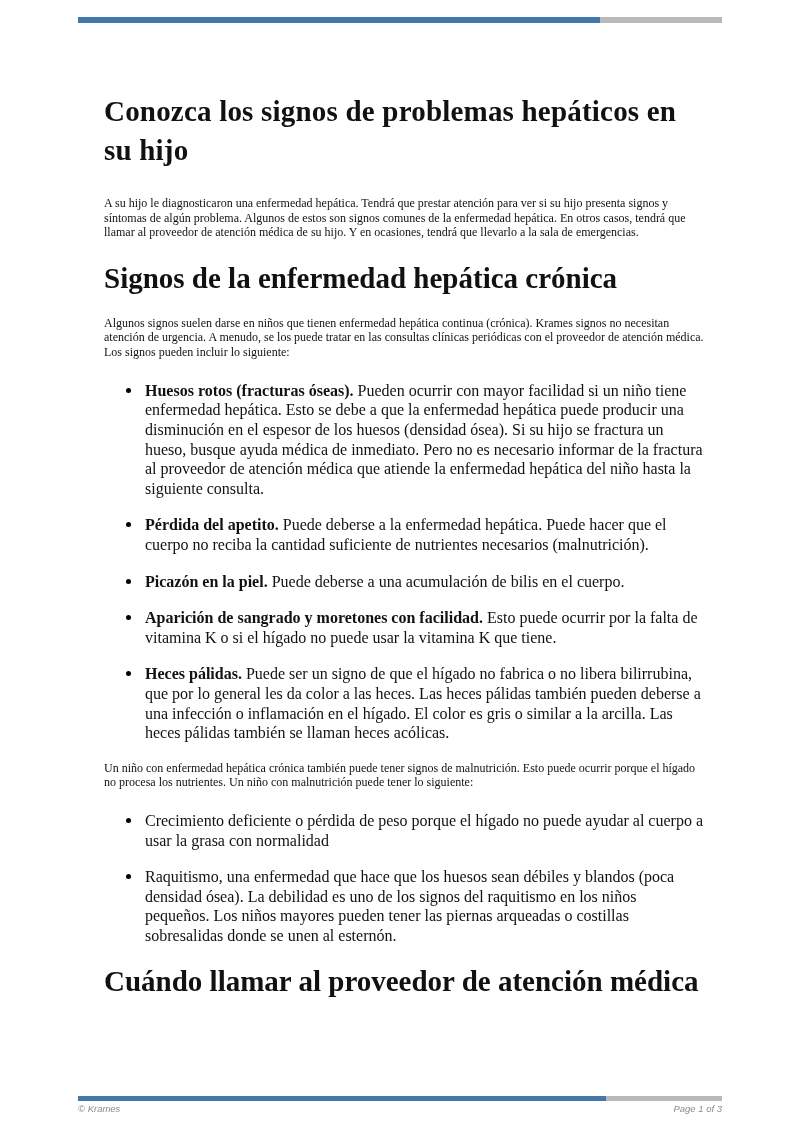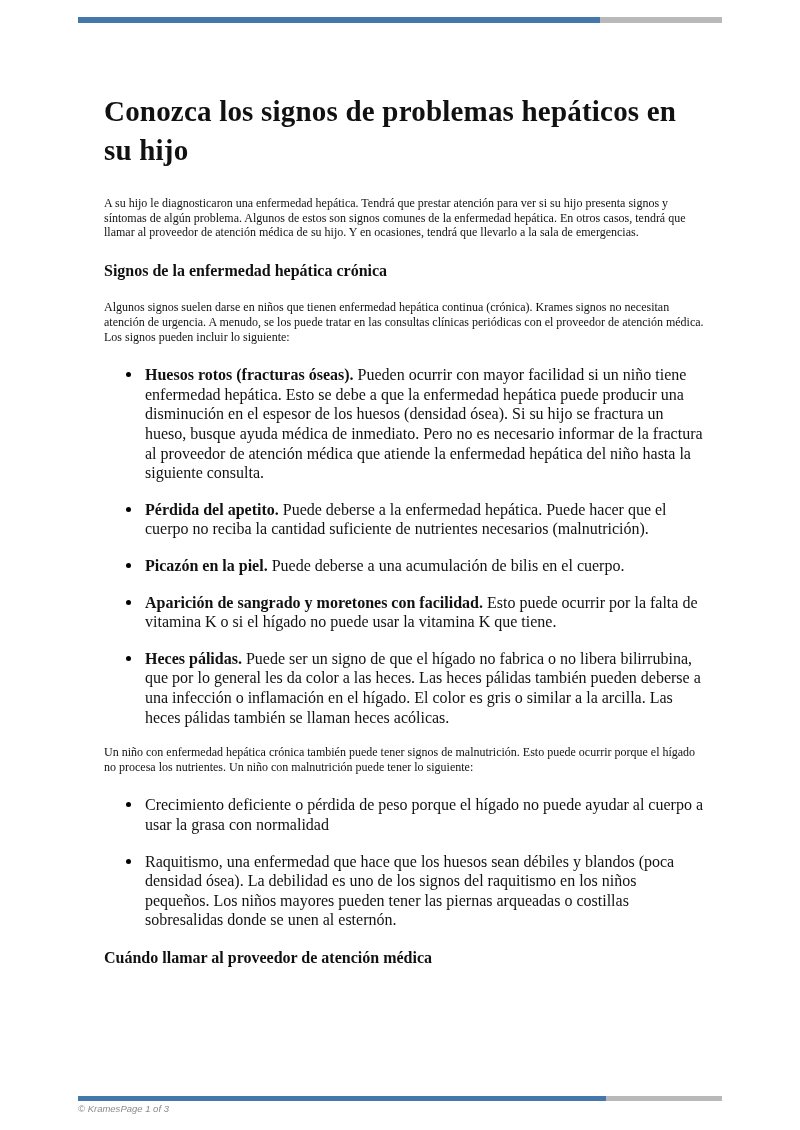--- a/index.html
+++ b/index.html
@@ -40,21 +40,21 @@
   h1.doc-title {
     margin: 0 0 25px 0;
     font-size: 29px;
     line-height: 1.36;
     font-weight: bold;
     letter-spacing: 0.2px;
   }
 
   h2.section-heading {
     margin: 0 0 20px 0;
-    font-size: 16px;
+    font-size: 29px;
     line-height: 1.2;
     font-weight: bold;
   }
 
   p.body-text {
     margin: 0 0 21px 0;
     font-size: 12px;
     line-height: 1.225;
   }
 
@@ -83,21 +83,21 @@
 
   .sec2-heading { margin-top: 6px; }
 
   
   .footer-meta {
     position: absolute;
     left: 78px;
     top: 1103px;
     width: 644px;
     display: flex;
-    justify-content: flex-start;
+    justify-content: space-between;
     font-family: "Liberation Sans", sans-serif;
     font-style: italic;
     font-size: 9.5px;
     color: #8b8b8b;
   }
 </style>
 </head>
 <body>
 
 <div class="rule rule-top">

